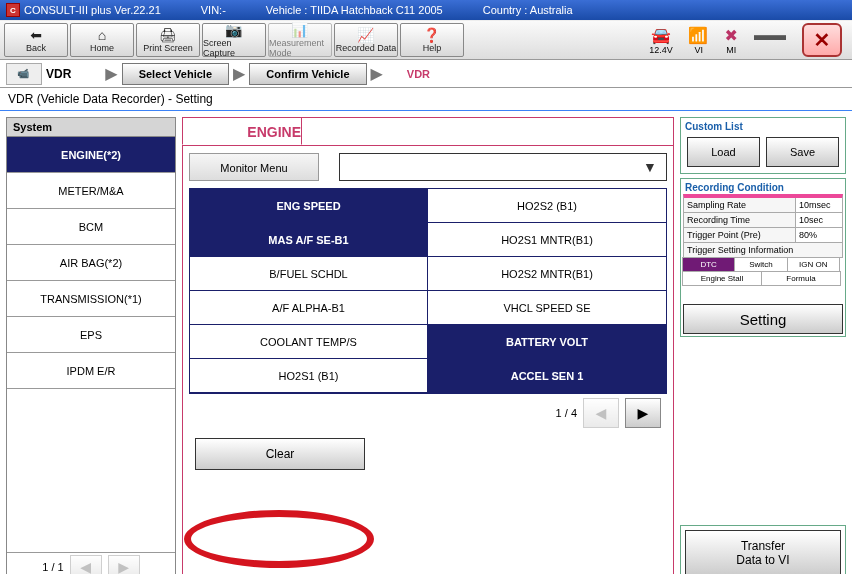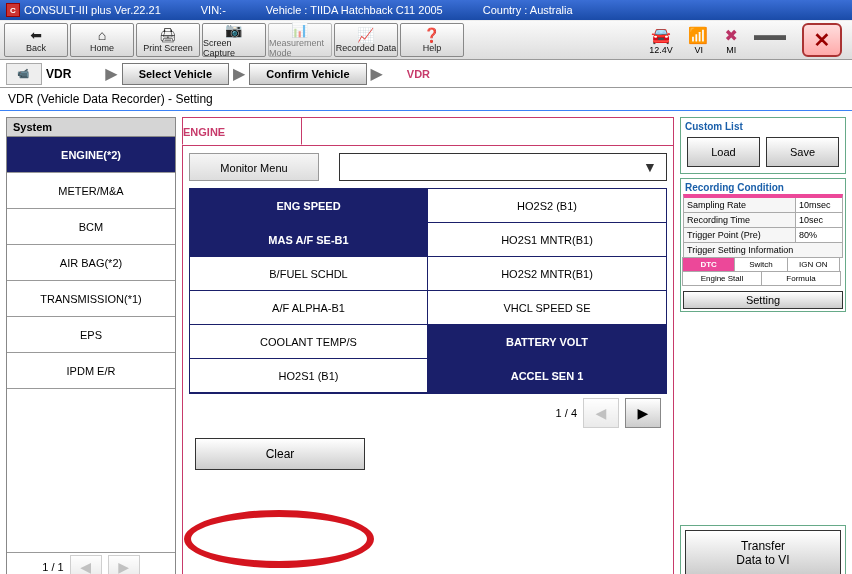--- a/index.html
+++ b/index.html
@@ -25,21 +25,21 @@
   .main { display: flex; padding: 6px; gap: 6px; height: 476px; }
   .syscol { width: 170px; border: 1px solid #888; display: flex; flex-direction: column; position: relative; }
   .syshdr { background: #d5d5d5; padding: 3px 6px; font-weight: bold; font-size: 11px; border-bottom: 1px solid #888; }
   .syslist { flex: 1; overflow: hidden; }
   .sysitem { height: 36px; line-height: 36px; text-align: center; border-bottom: 1px solid #999; font-size: 11px; }
   .sysitem.selected { background: #1a1f6a; color: #fff; font-weight: bold; }
   .syspager { height: 28px; display: flex; align-items: center; justify-content: center; gap: 6px; border-top: 1px solid #999; position:absolute; bottom:0; left:0; right:0; }
   .pgbtn { width: 32px; height: 24px; background: linear-gradient(#fff,#ccc); border: 1px solid #888; font-size: 14px; color:#666; display:flex;align-items:center;justify-content:center;}
   .pgbtn.disabled { opacity: 0.4; }
   .midcol { flex: 1; border: 1px solid #c73a6a; display: flex; flex-direction: column; position: relative; padding-top: 0; }
-  .tab { position: absolute; top: -1px; left: -1px; height: 28px; width: 120px; border: 1px solid #c73a6a; border-bottom: 1px solid #fff; background: #fff; color: #c73a6a; font-weight: bold; text-align: left; line-height: 28px; font-size: 11px; }
+  .tab { position: absolute; top: -1px; left: -1px; height: 28px; width: 120px; border: 1px solid #c73a6a; border-bottom: 1px solid #fff; background: #fff; color: #c73a6a; font-weight: bold; text-align: right; line-height: 28px; font-size: 14px; }
   .midinner { margin-top: 27px; border-top: 1px solid #c73a6a; flex: 1; padding: 6px 6px 0 6px; display: flex; flex-direction: column; }
   .menurow { display: flex; align-items: center; gap: 20px; height: 30px; margin-bottom: 6px; }
   .menulbl { width: 130px; height: 28px; background: linear-gradient(#f6f6f6,#ddd); border: 1px solid #999; text-align: center; line-height: 28px; font-size: 11px; }
   .menusel { flex: 1; height: 28px; border: 1px solid #333; background: #fff; display: flex; align-items: center; justify-content: flex-end; padding-right: 6px; }
   .menusel .dd { width: 20px; text-align: center; color: #333; font-size: 14px;}
   .grid { border: 1px solid #1a1f6a; display: flex; flex-wrap: wrap; }
   .cell { width: 50%; height: 34px; border-right: 1px solid #1a1f6a; border-bottom: 1px solid #1a1f6a; display:flex;align-items:center;justify-content:center; font-size: 11px; }
   .cell:nth-child(2n) { border-right: none; }
   .cell.sel { background: #1a1f6a; color: #fff; font-weight: bold; }
   .midpager { height: 38px; display:flex; align-items:center; justify-content:flex-end; gap:6px; padding: 8px 6px; }
@@ -51,22 +51,22 @@
   .boxhdr { color: #1a5faa; font-weight: bold; font-size: 10px; padding: 1px 2px; }
   .btnrow { display: flex; gap: 6px; padding: 4px; }
   .stdbtn { flex: 1; height: 30px; background: linear-gradient(#fff,#ccc); border: 1px solid #333; font-size: 11px; }
   .rcgrid { display: flex; flex-wrap: wrap; font-size: 9px; }
   .rcrow { display: flex; width: 100%; border: 1px solid #aaa; border-top: none; }
   .rcrow:first-child { border-top: 4px solid #ec4899; }
   .rcrow .k { flex:1; padding: 2px 3px; border-right: 1px solid #aaa; background:#f6f6f6;}
   .rcrow .v { width: 46px; padding: 2px 3px; text-align: left; }
   .tsgrid { display:flex; flex-wrap:wrap; }
   .tscell { width: 33.33%; text-align:center; font-size:8px; border:1px solid #aaa; padding:2px 0; margin-left:-1px; margin-top:-1px;}
-  .tscell.sel { background:#ec4899; color:#fff;font-weight:bold; }
-  .settingbtn { height: 18px; background: linear-gradient(#fff,#ccc); border:1px solid #333; width:100%; font-size:11px; margin-top:5px;}
+  .tscell.sel { background:#701a75; color:#fff; }
+  .settingbtn { height: 30px; background: linear-gradient(#fff,#ccc); border:1px solid #333; width:100%; font-size:15px; margin-top:18px;}
   .transferbox { margin-top: auto; border: 1px solid #6a8; padding: 4px; }
   .transferbtn { width: 100%; height: 46px; background: linear-gradient(#fff,#ccc); border: 1px solid #333; font-size: 12px; white-space: pre-line; }
   .red-ellipse { position: absolute; border: 7px solid #d4141e; border-radius: 50%; width: 190px; height: 58px; left: 184px; top: 510px; pointer-events: none; }
 </style>
 </head>
 <body>
 
 <div class="titlebar">
   <div class="appicon">C</div>
   <span class="seg">CONSULT-III plus  Ver.22.21</span>

